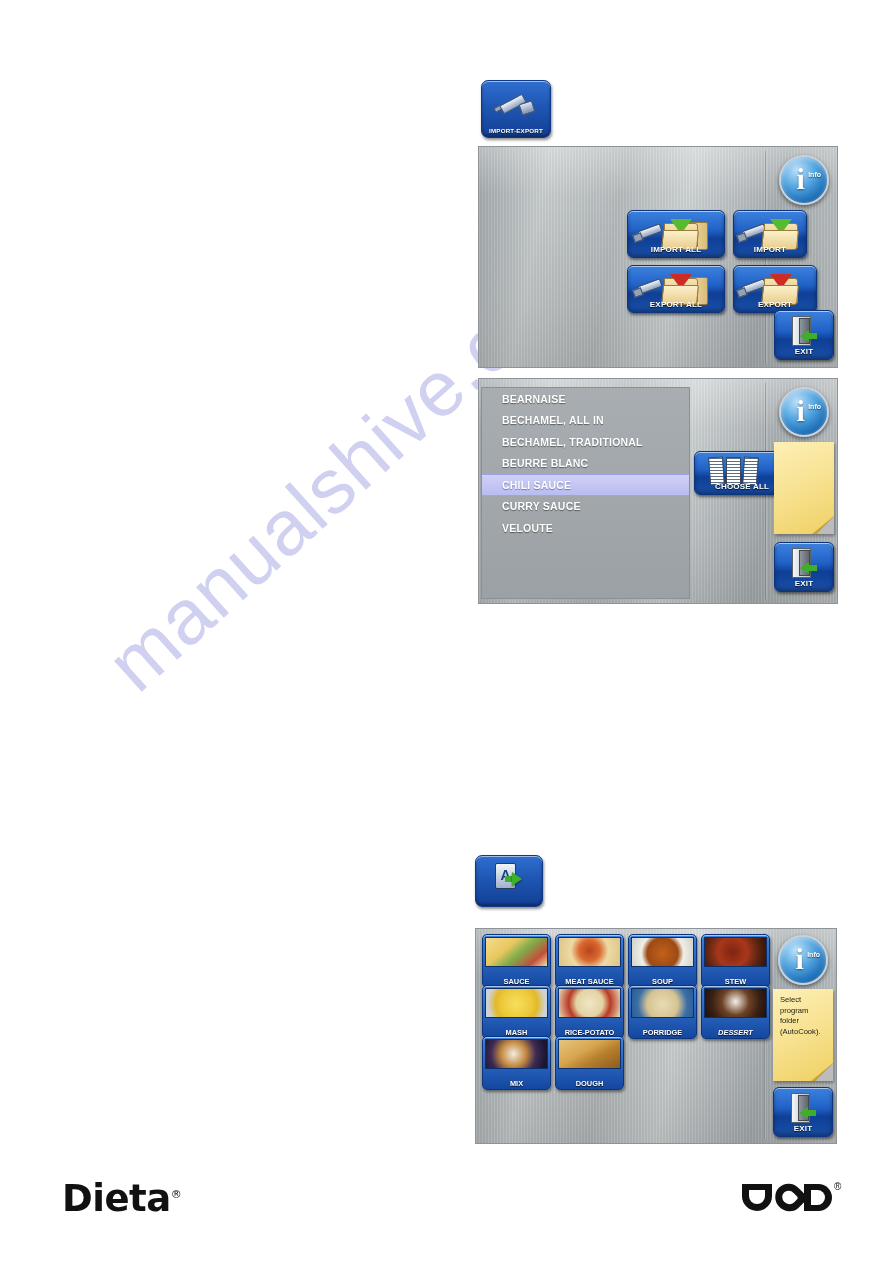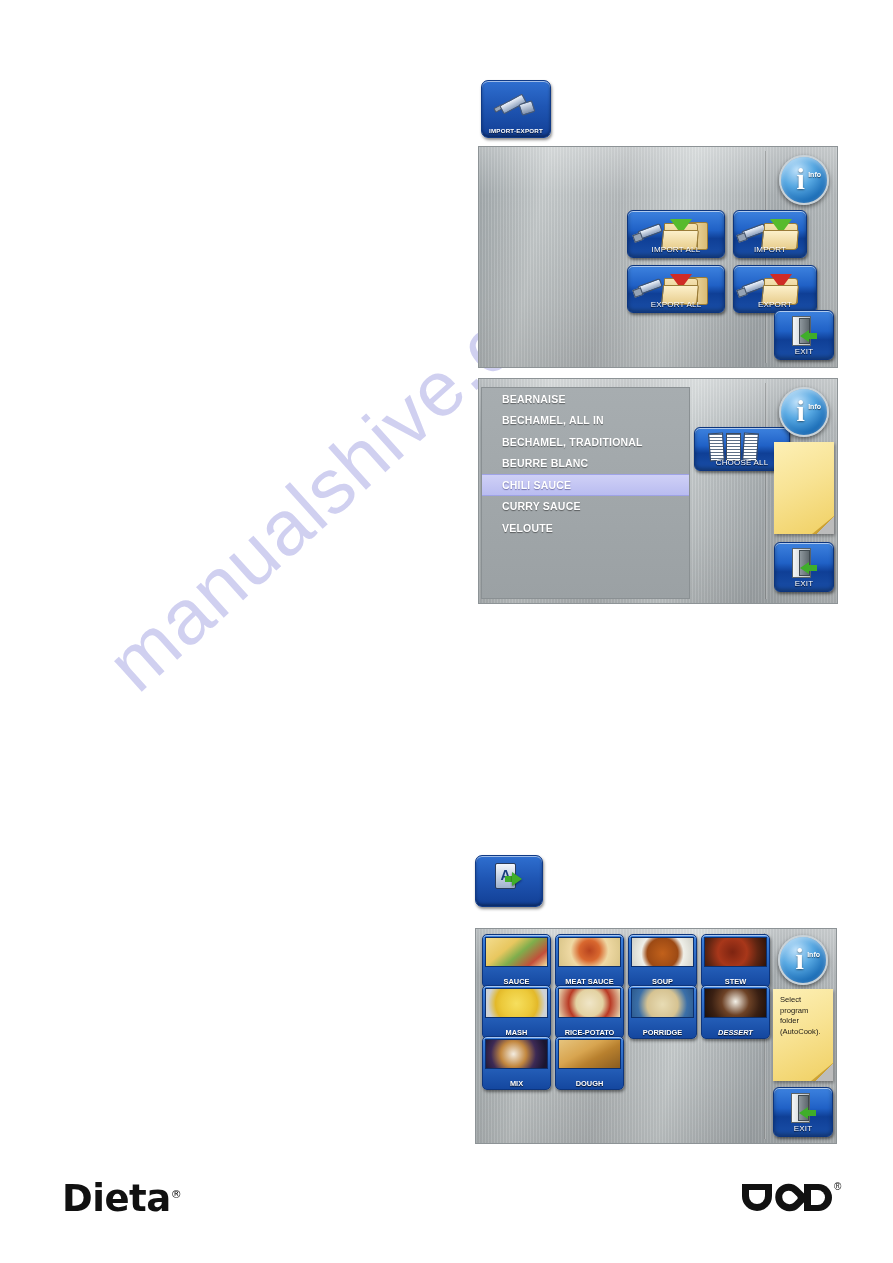--- a/index.html
+++ b/index.html
@@ -138,21 +138,21 @@
     border-radius: 6px;
     background: linear-gradient(180deg,#3d82df 0%,#2061c6 42%,#0f3f96 60%,#1a4fa8 100%);
     border: 1px solid #0d3madeup; border: 1px solid #0d357d;
     box-shadow: inset 0 1px 0 rgba(255,255,255,.6),
                 inset 0 -2px 4px rgba(0,0,0,.35),
                 1px 2px 3px rgba(0,0,0,.5);
     cursor: pointer;
   }
   .btn .caption {
     position: absolute; left: 0; right: 0; bottom: 3px;
-    text-align: center; color: #ffffff; font-weight: normal;
+    text-align: center; color: #ffffff; font-weight: bold;
     font-size: 8px; letter-spacing: .2px;
     text-shadow: 0 1px 1px rgba(0,0,0,.85);
     white-space: nowrap;
   }
 
   
   .io-icon { position: absolute; left: 10px; top: 6px; width: 78px; height: 36px; }
   .io-usb {
     position: absolute; left: 0px; top: 10px; width: 24px; height: 9px;
     background: linear-gradient(180deg,#f0f5fc,#8ea0bb);
@@ -451,21 +451,21 @@
       <div class="list-row">
         <span>CURRY SAUCE</span>
       </div>
       <div class="list-row">
         <span>VELOUTE</span>
       </div>
     </div>
 
     <div class="divider-v" style="left:286px;top:4px;bottom:4px;"></div>
 
-    <div class="btn" style="left:215px;top:48px;width:96px;height:44px;">
+    <div class="btn" style="left:215px;top:72px;width:96px;height:44px;">
       <div class="docs-icon">
         <i></i>
           <i></i>
           <i></i>
       </div>
       <div class="caption">CHOOSE ALL</div>
     </div>
 
     <div class="info-btn" style="left:300px;top:8px;width:50px;height:50px;">
       <div class="ichar">i</div>

